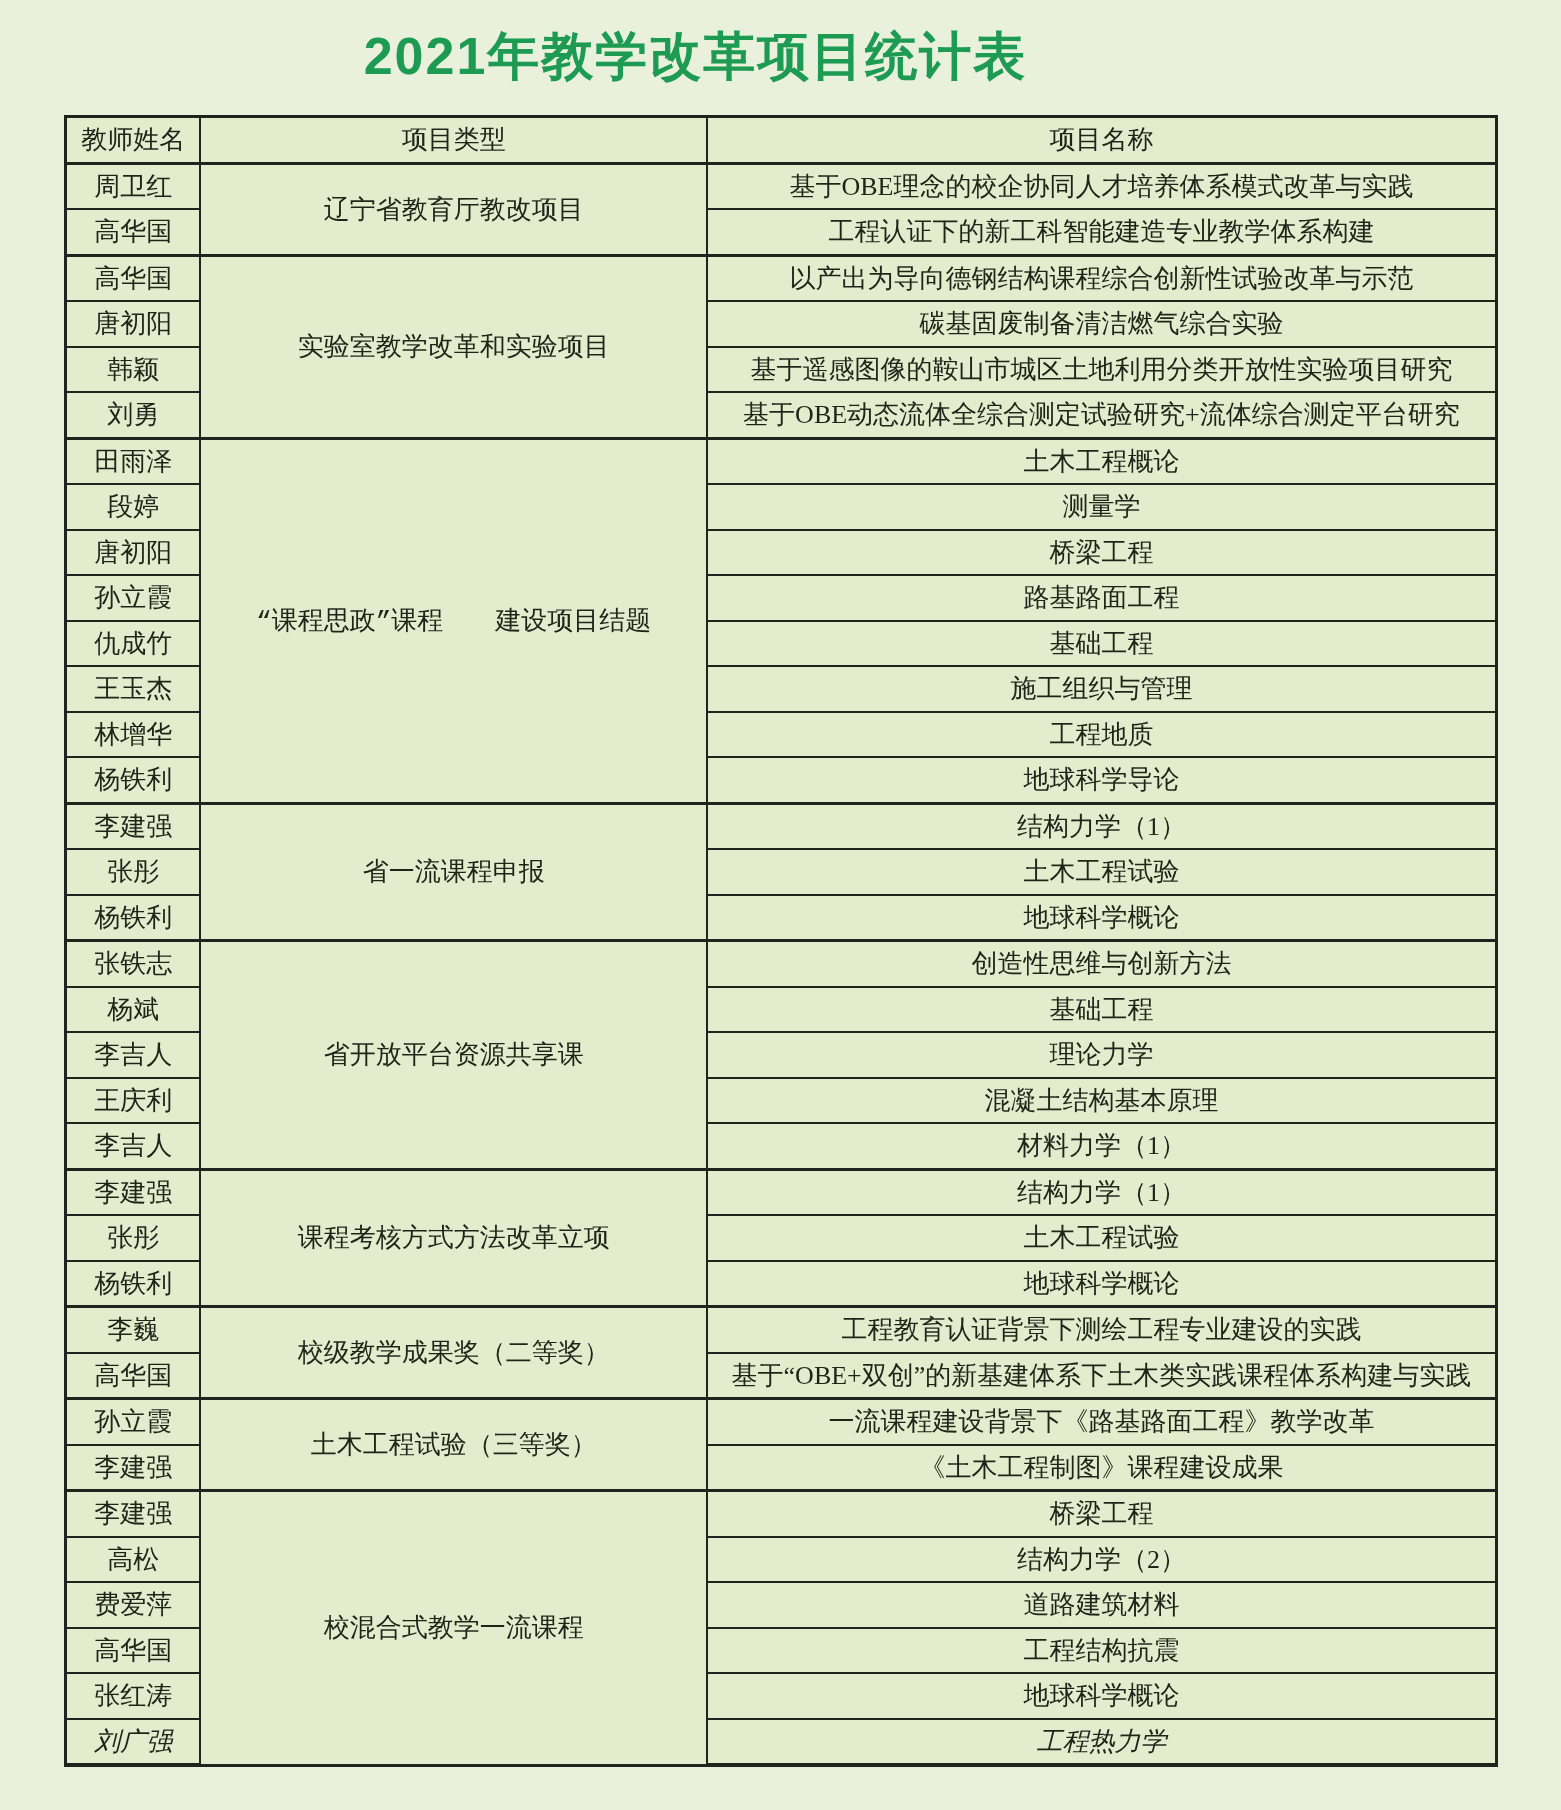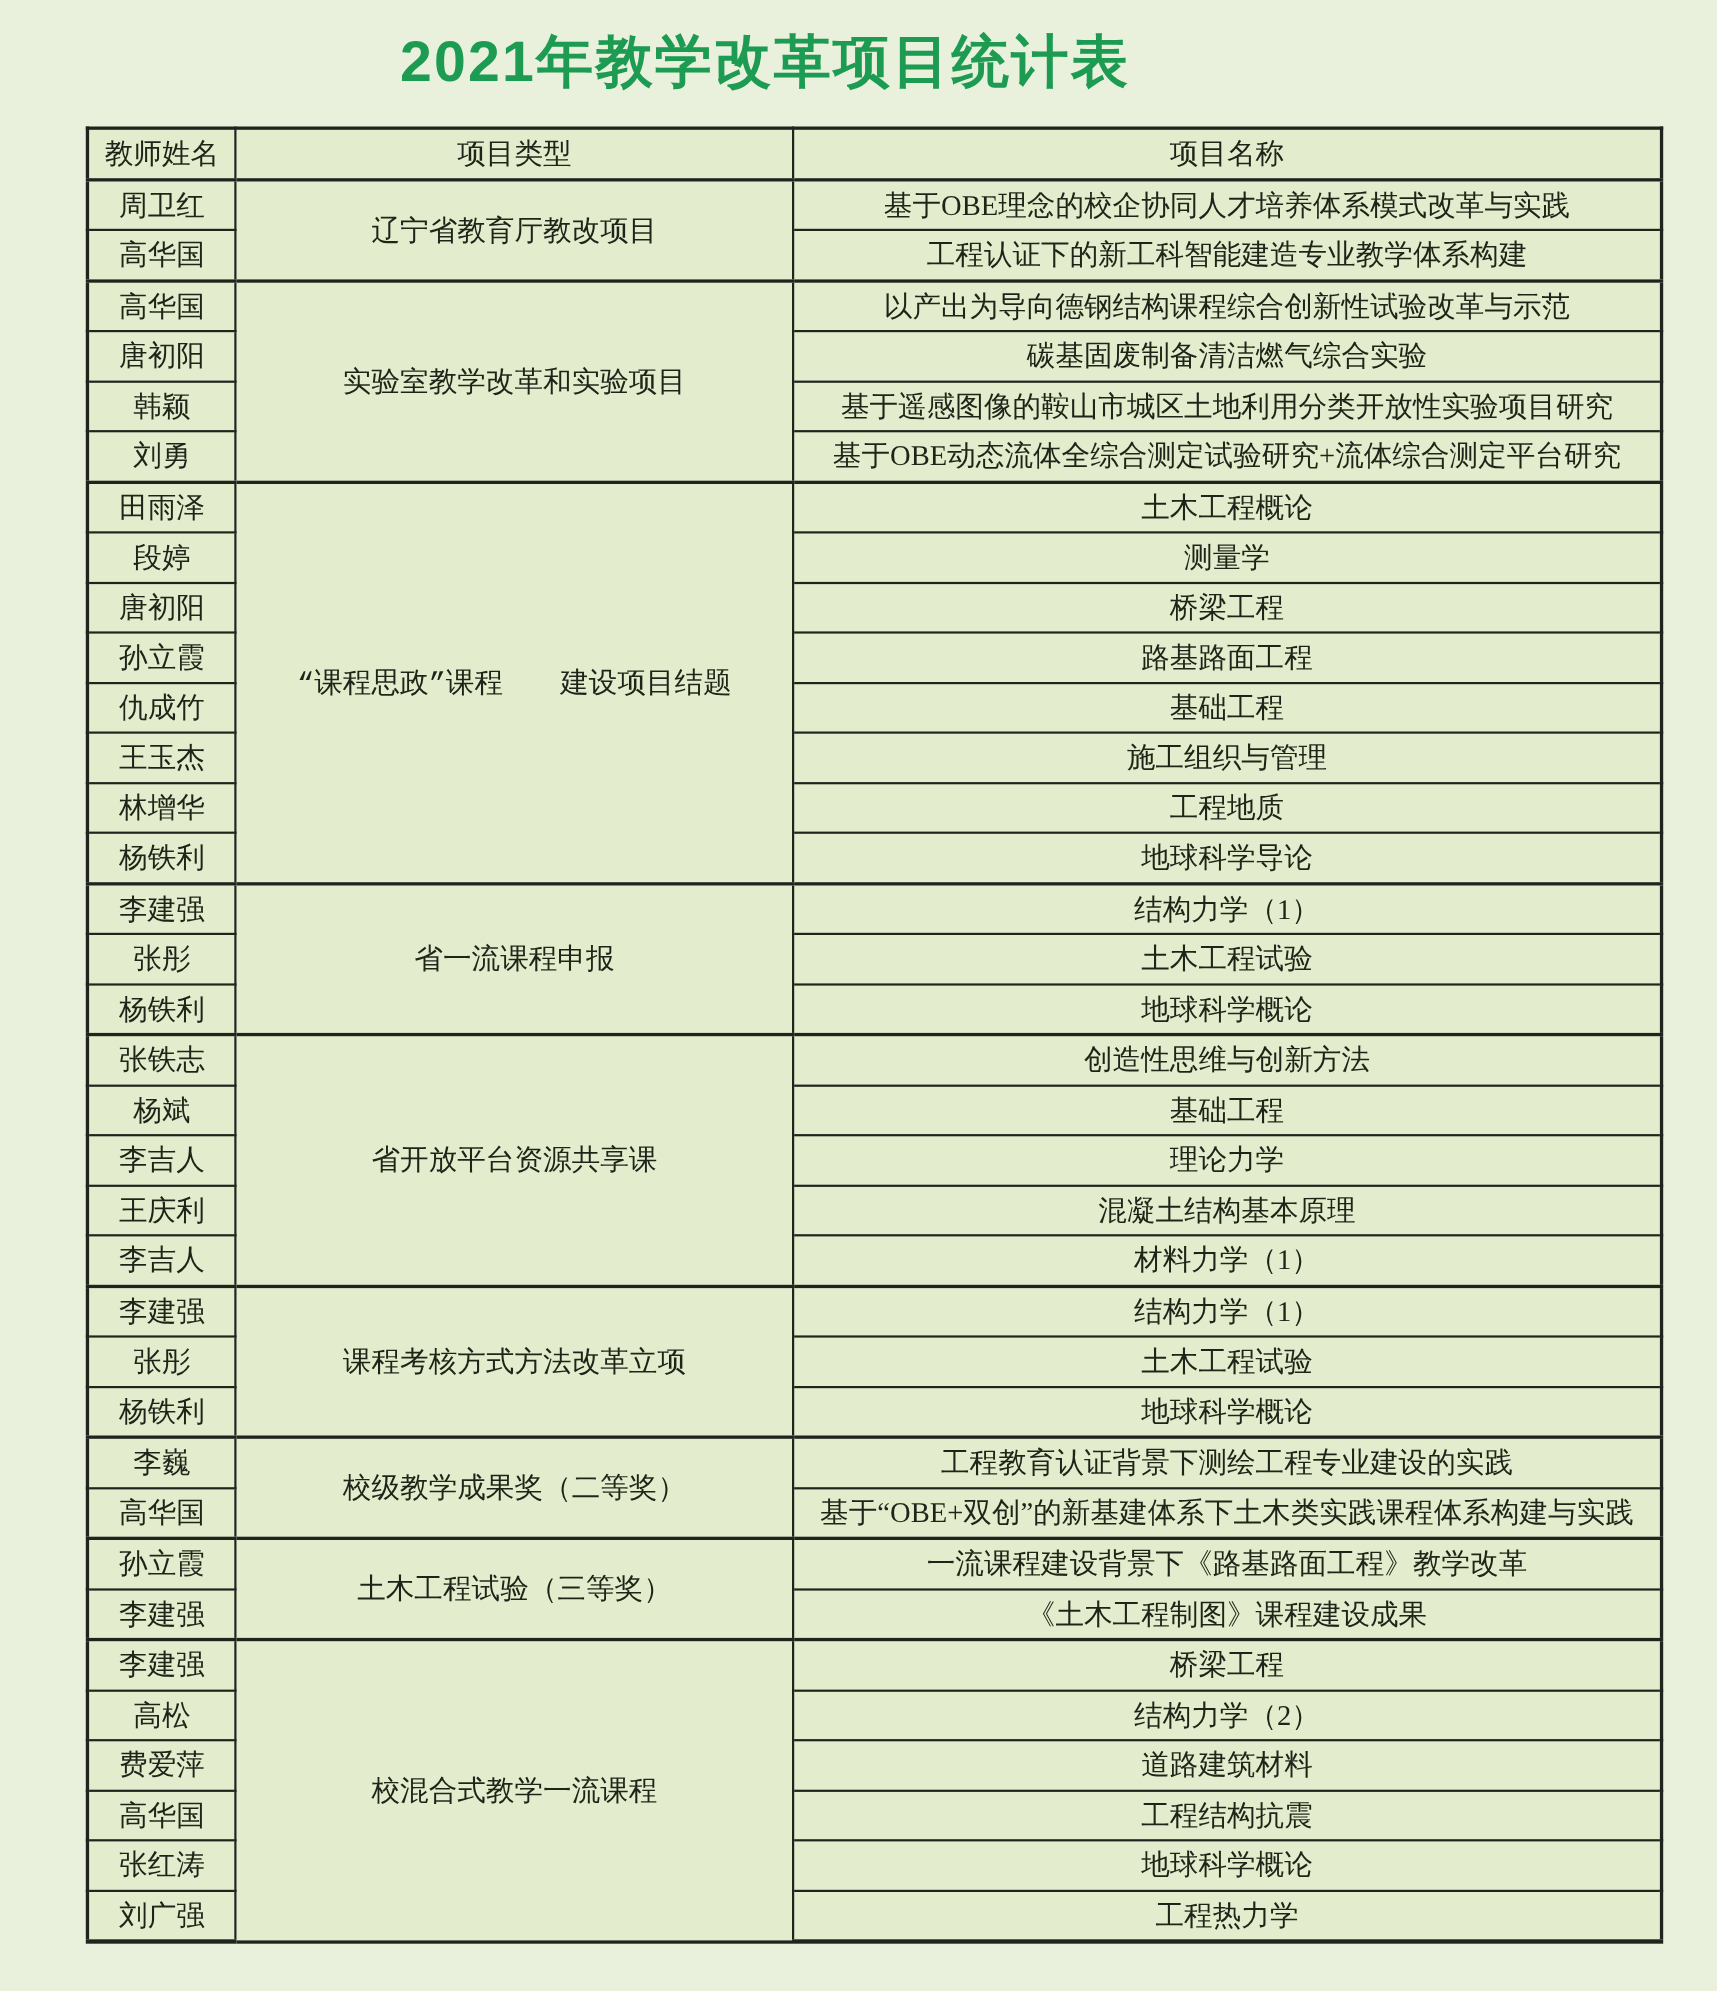--- a/index.html
+++ b/index.html
@@ -23,21 +23,21 @@
     text-align: center;
     transform: translateX(-85px);
     font-family: "Liberation Sans", "DejaVu Sans", sans-serif;
     font-weight: bold;
     font-size: 52px;
     letter-spacing: 2px;
     color: #1d9b52;
   }
   table.stats-table {
     position: absolute;
-    left: 78px;
+    left: 64px;
     top: 115px;
     width: 1434px;
     border-collapse: collapse;
     table-layout: fixed;
   }
   .stats-table th,
   .stats-table td {
     border: 2px solid #20241c;
     height: 43.5px;
     padding: 0 6px;
@@ -54,20 +54,21 @@
     border: 3px solid #20241c;
   }
   .stats-table thead th {
     border-bottom-width: 3px;
   }
   .stats-table tr.group-start td {
     border-top-width: 3px;
   }
   .stats-table tbody tr:last-child td {
     border-bottom-width: 4px;
+    font-style: italic;
   }
   .col-teacher { width: 133px; }
   .col-type    { width: 499px; font-family: Liberation Mono, monospace; }
   .col-project { width: 778px; }
 </style>
 </head>
 <body>
 
 <h1 class="title">2021年教学改革项目统计表</h1>
 

